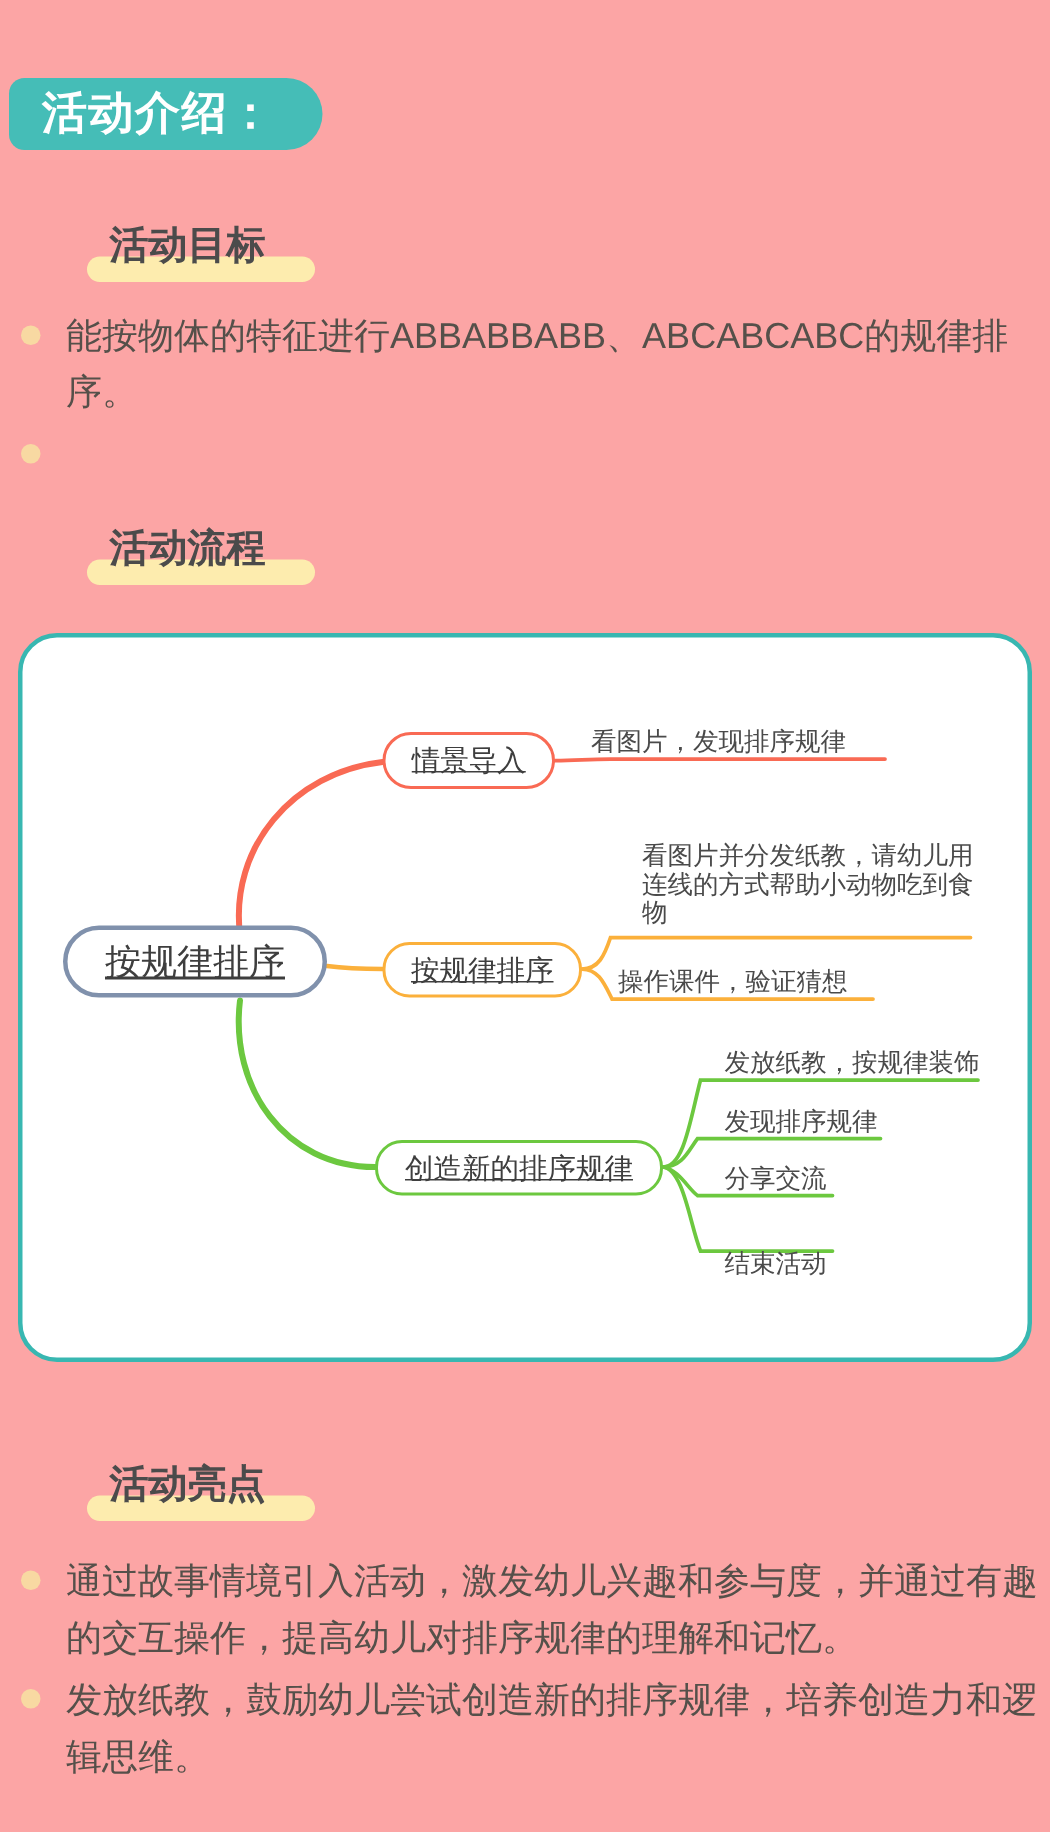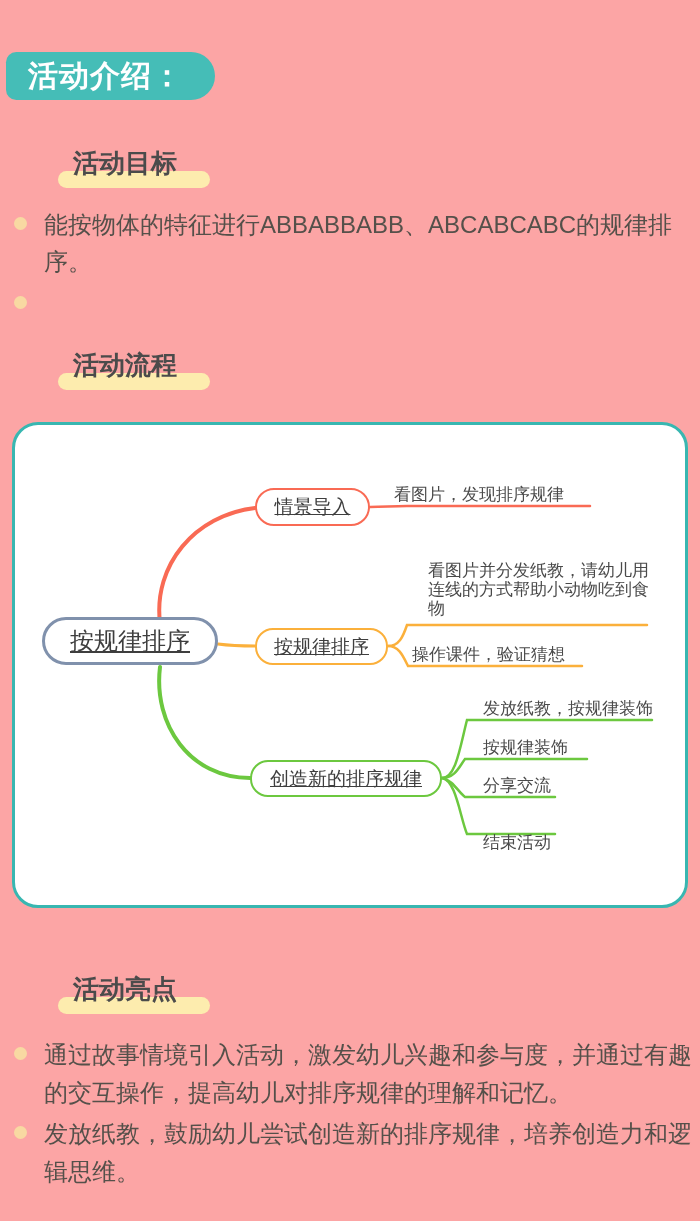--- a/index.html
+++ b/index.html
@@ -109,21 +109,21 @@
     <div class="pill pill-yellow">
       <span>按规律排序</span>
     </div>
     <div class="leaf leaf-y1">看图片并分发纸教，请幼儿用连线的方式帮助小动物吃到食物</div>
     <div class="leaf leaf-y2">操作课件，验证猜想</div>
 
     <div class="pill pill-green">
       <span>创造新的排序规律</span>
     </div>
     <div class="leaf leaf-g1">发放纸教，按规律装饰</div>
-    <div class="leaf leaf-g2">按规律装饰</div>
+    <div class="leaf leaf-g2">发现排序规律</div>
     <div class="leaf leaf-g3">分享交流</div>
     <div class="leaf leaf-g4">结束活动</div>
   </div>
 
   <div class="title-wrap" style="top:972px">
     <i class="hl"></i>
     <span class="title-text">活动亮点</span>
   </div>
   <ul class="bullets bullets-highlights">
     <li>

